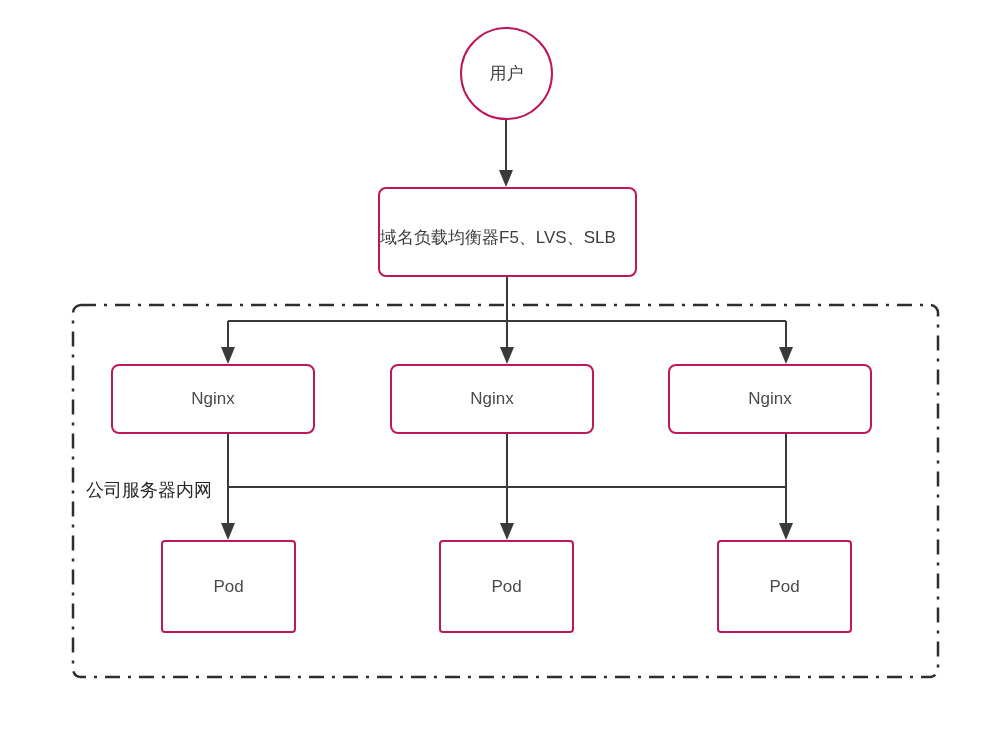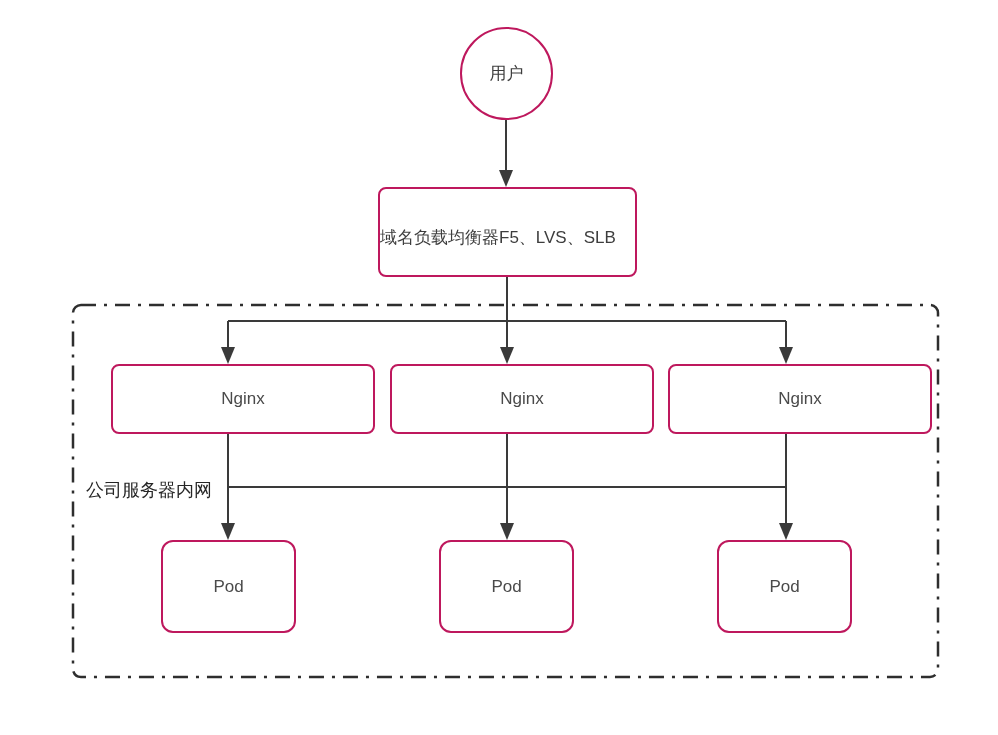--- a/index.html
+++ b/index.html
@@ -50,29 +50,29 @@
     border-radius: 8px;
     flex-direction: row;
     justify-content: flex-start;
     padding-top: 11px;
     font-size: 17px;
     color: #3d3d3d;
     line-height: 25px;
   }
   .nginx-node {
     border-radius: 8px;
-    width: 264px;
+    width: 204px;
     height: 70px;
     font-size: 17px;
   }
   #nginx-1 { left: 111px; top: 364px; }
   #nginx-2 { left: 390px; top: 364px; }
   #nginx-3 { left: 668px; top: 364px; }
   .pod-node {
-    border-radius: 12px;
+    border-radius: 4px;
     width: 135px;
     height: 93px;
     font-size: 17px;
   }
   #pod-1 { left: 161px; top: 540px; }
   #pod-2 { left: 439px; top: 540px; }
   #pod-3 { left: 717px; top: 540px; }
   .url-label {
     position: absolute;
     left: 507px;

